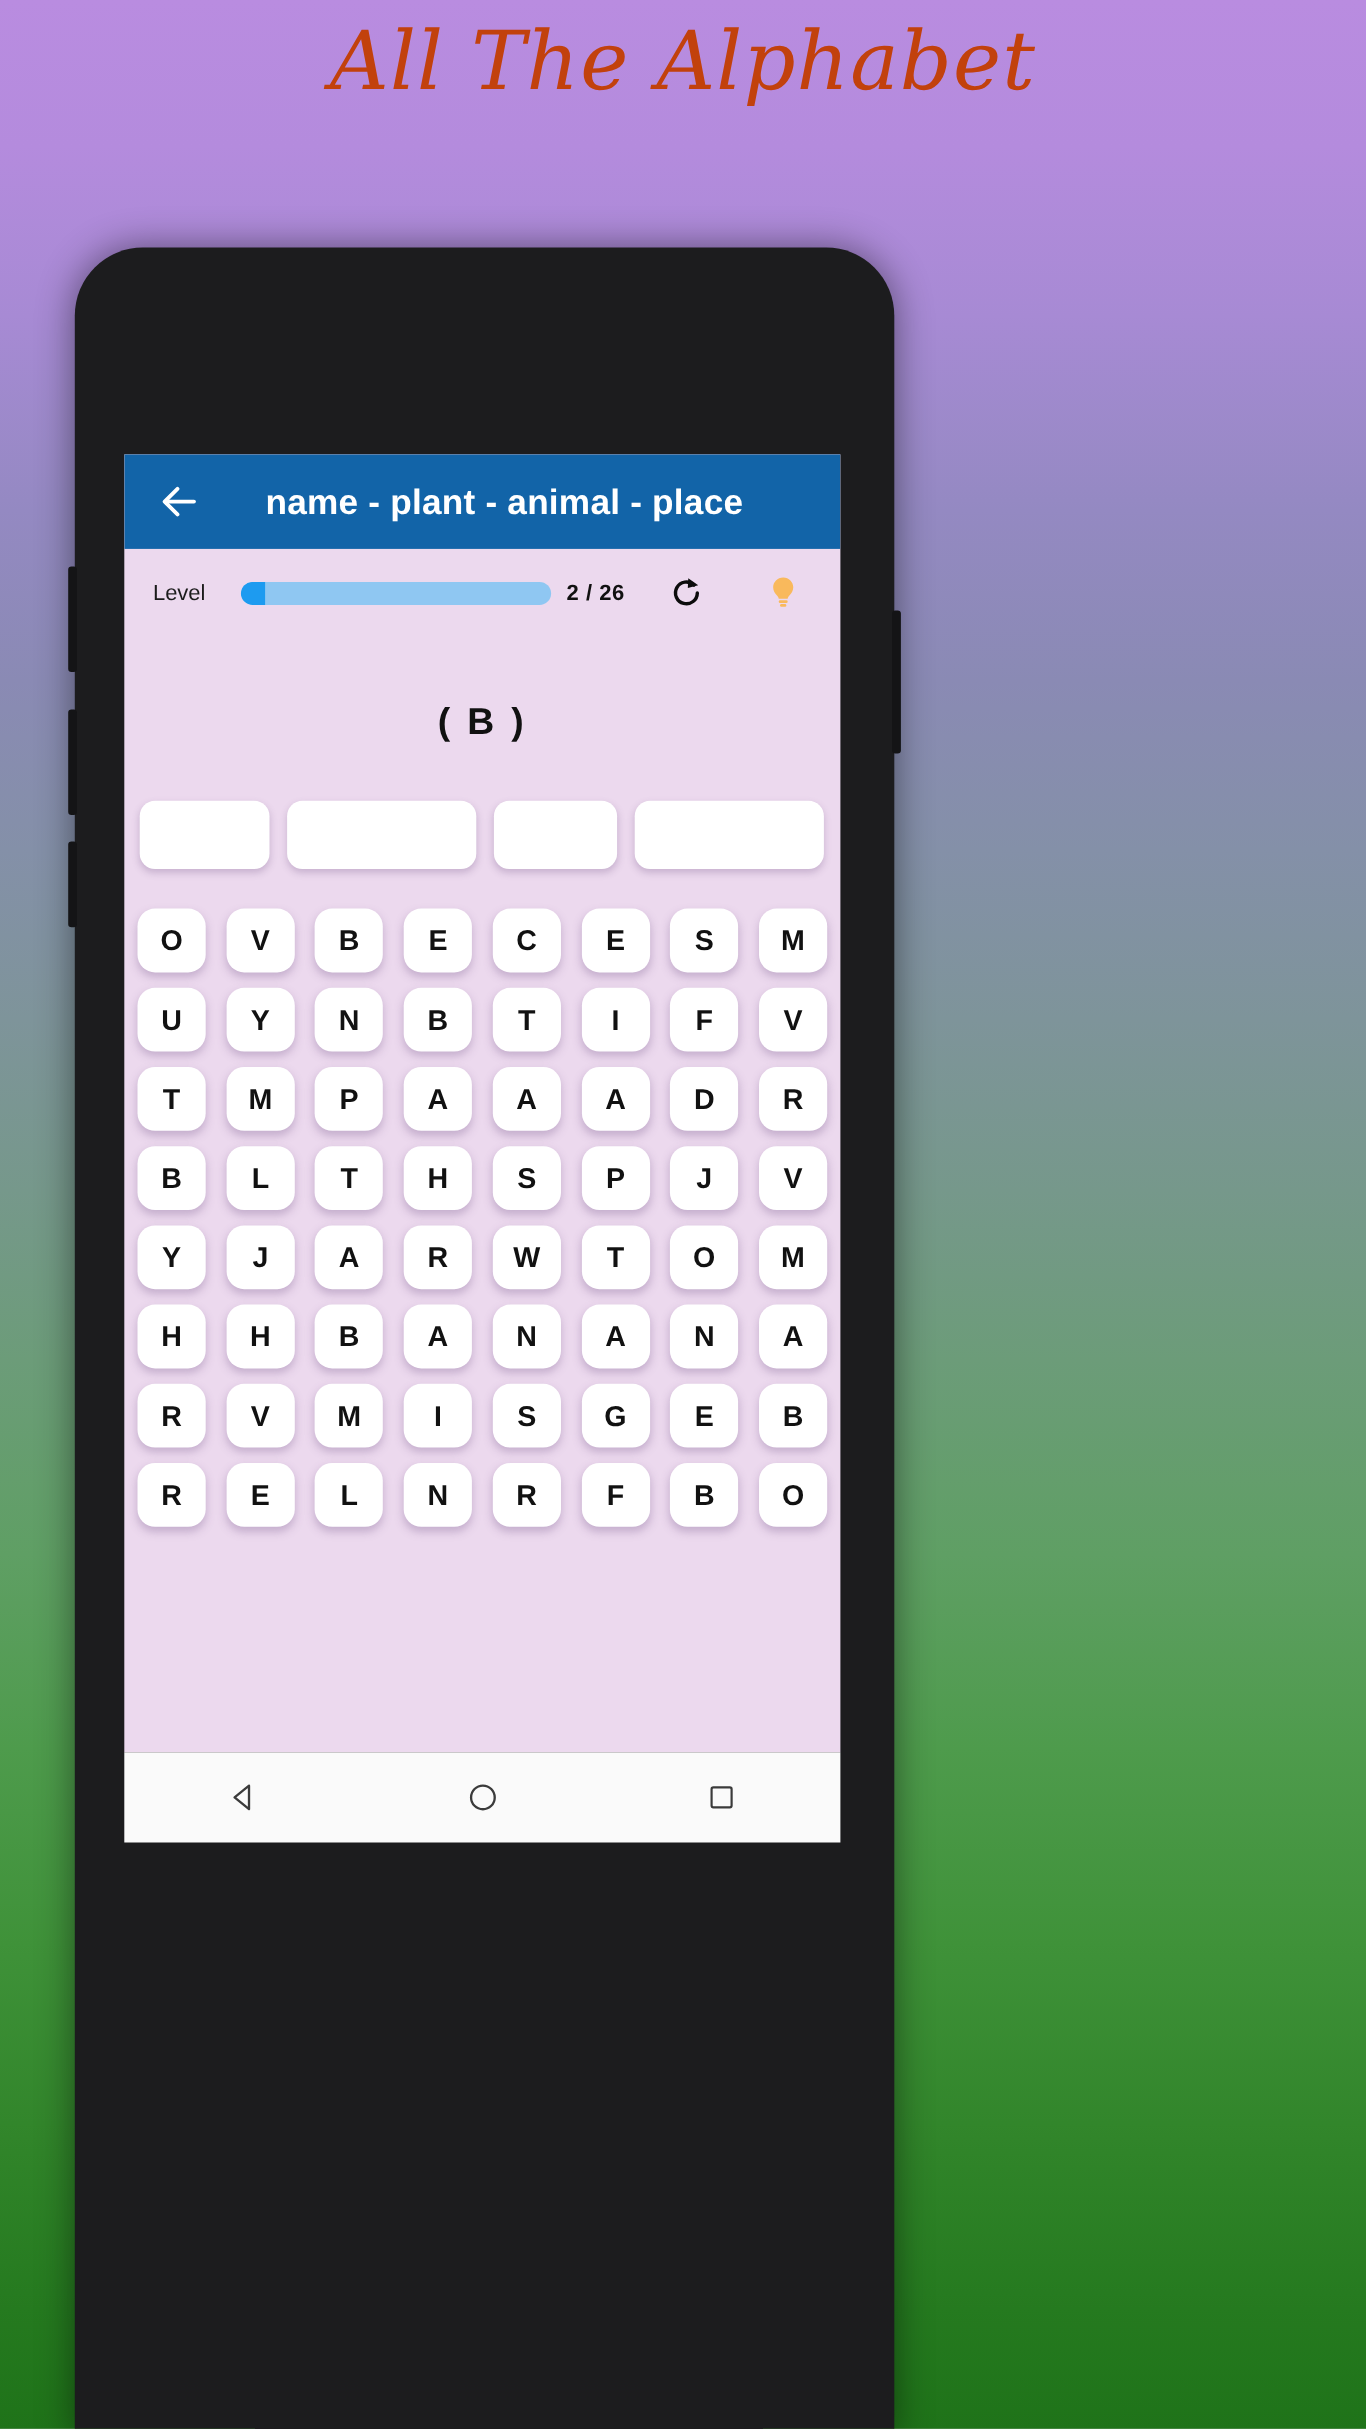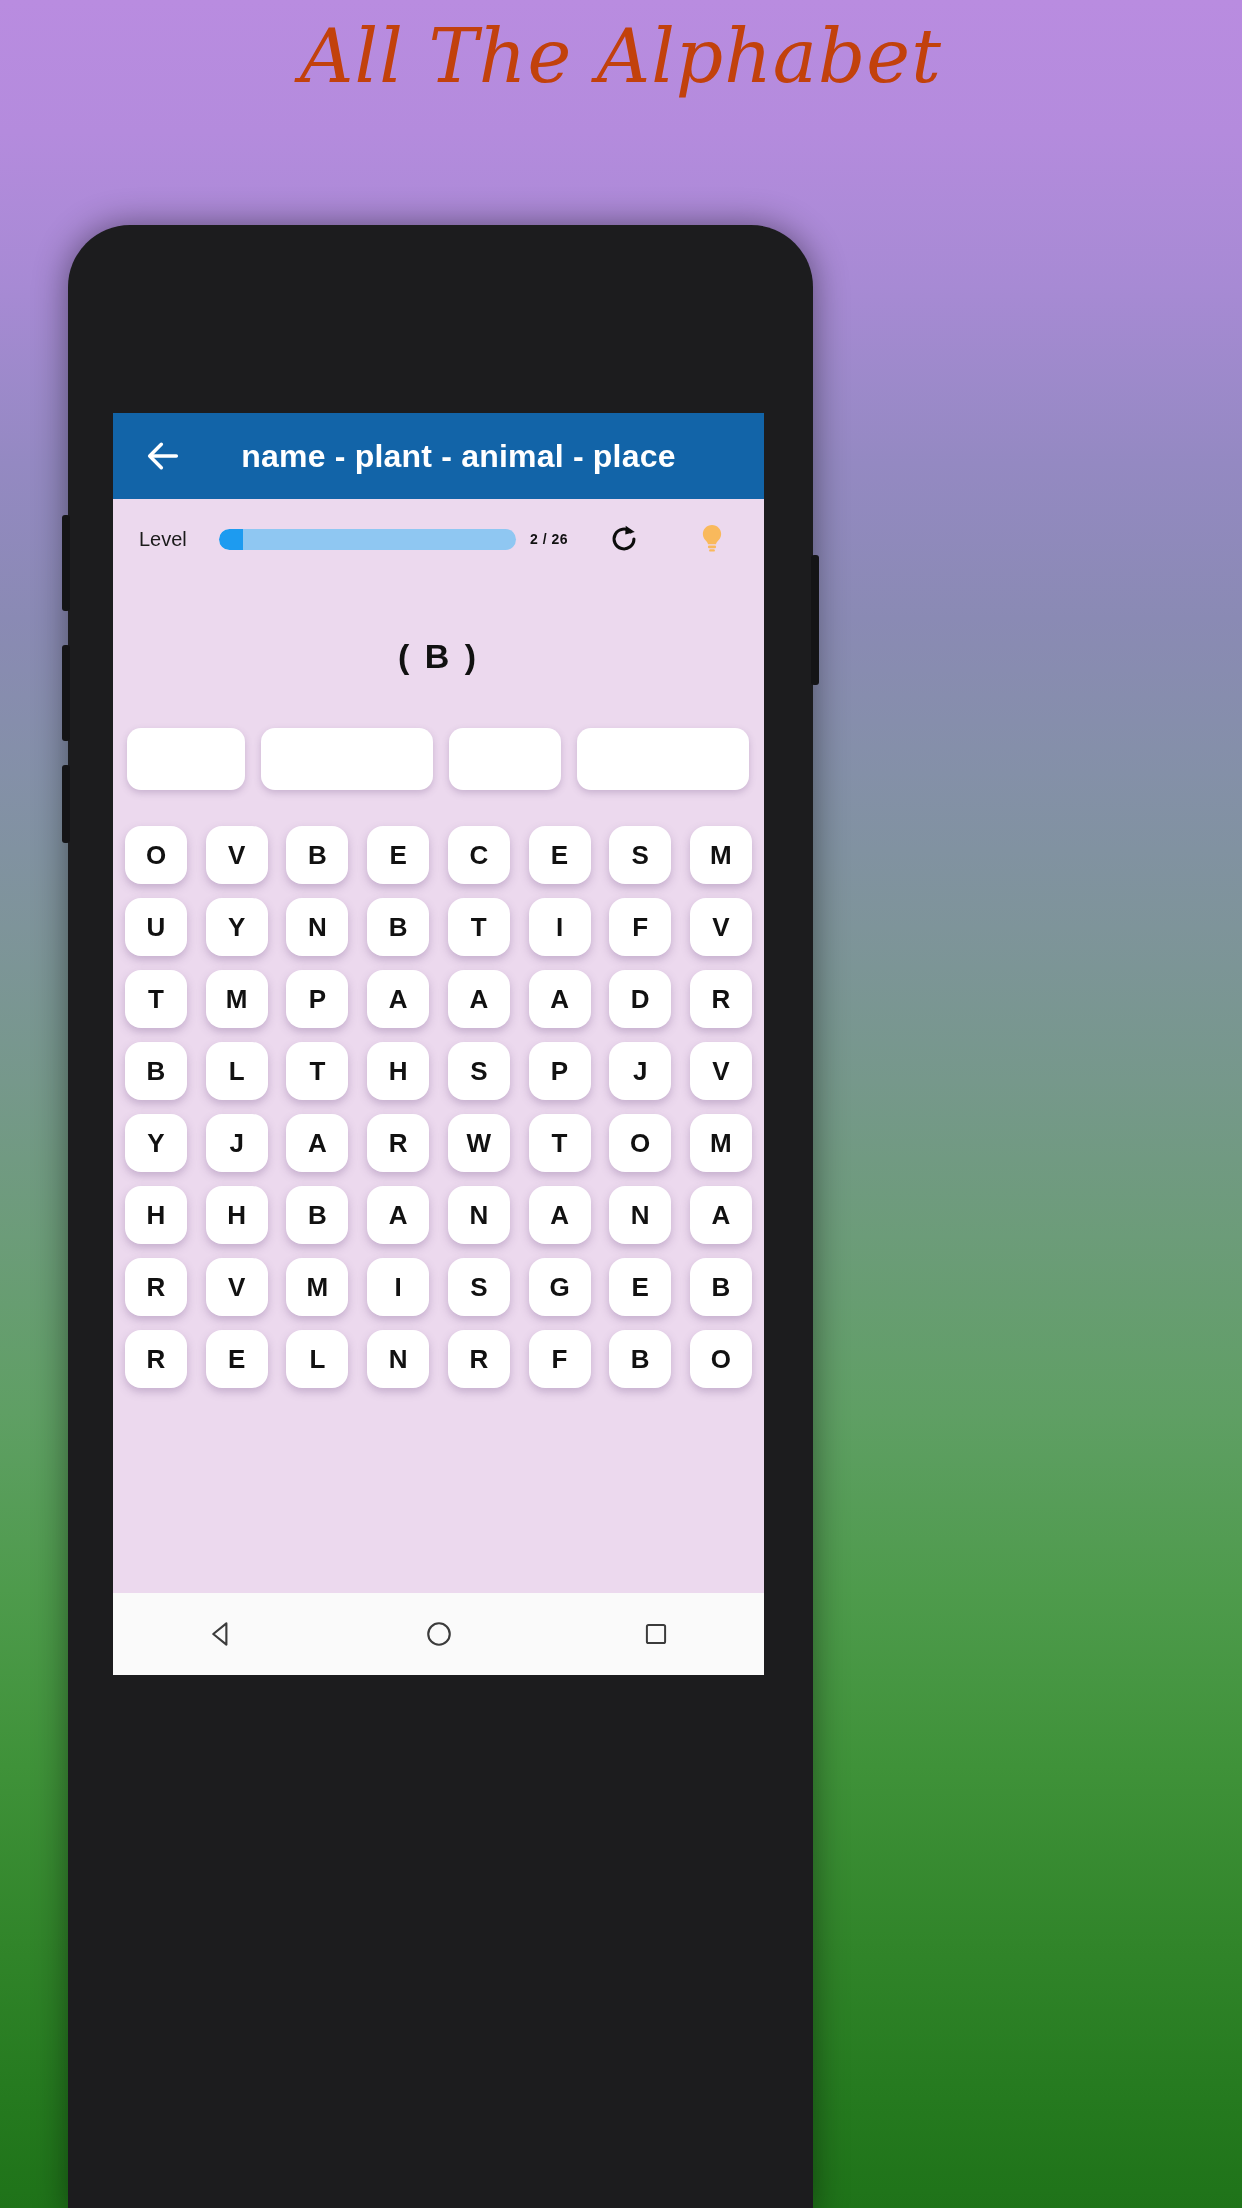--- a/index.html
+++ b/index.html
@@ -133,21 +133,21 @@
     overflow: hidden;
   }
   .progress-fill {
     position: absolute;
     left: 0; top: 0; bottom: 0;
     width: 8%;
     background: #1d9bf0;
     border-radius: 11px 0 0 11px;
   }
   .level-count {
-    font-size: 14px;
+    font-size: 20px;
     font-weight: 700;
     color: #111;
     margin-left: 14px;
     white-space: nowrap;
     letter-spacing: 0.5px;
   }
   .icon-btn {
     width: 52px;
     height: 52px;
     display: flex;

